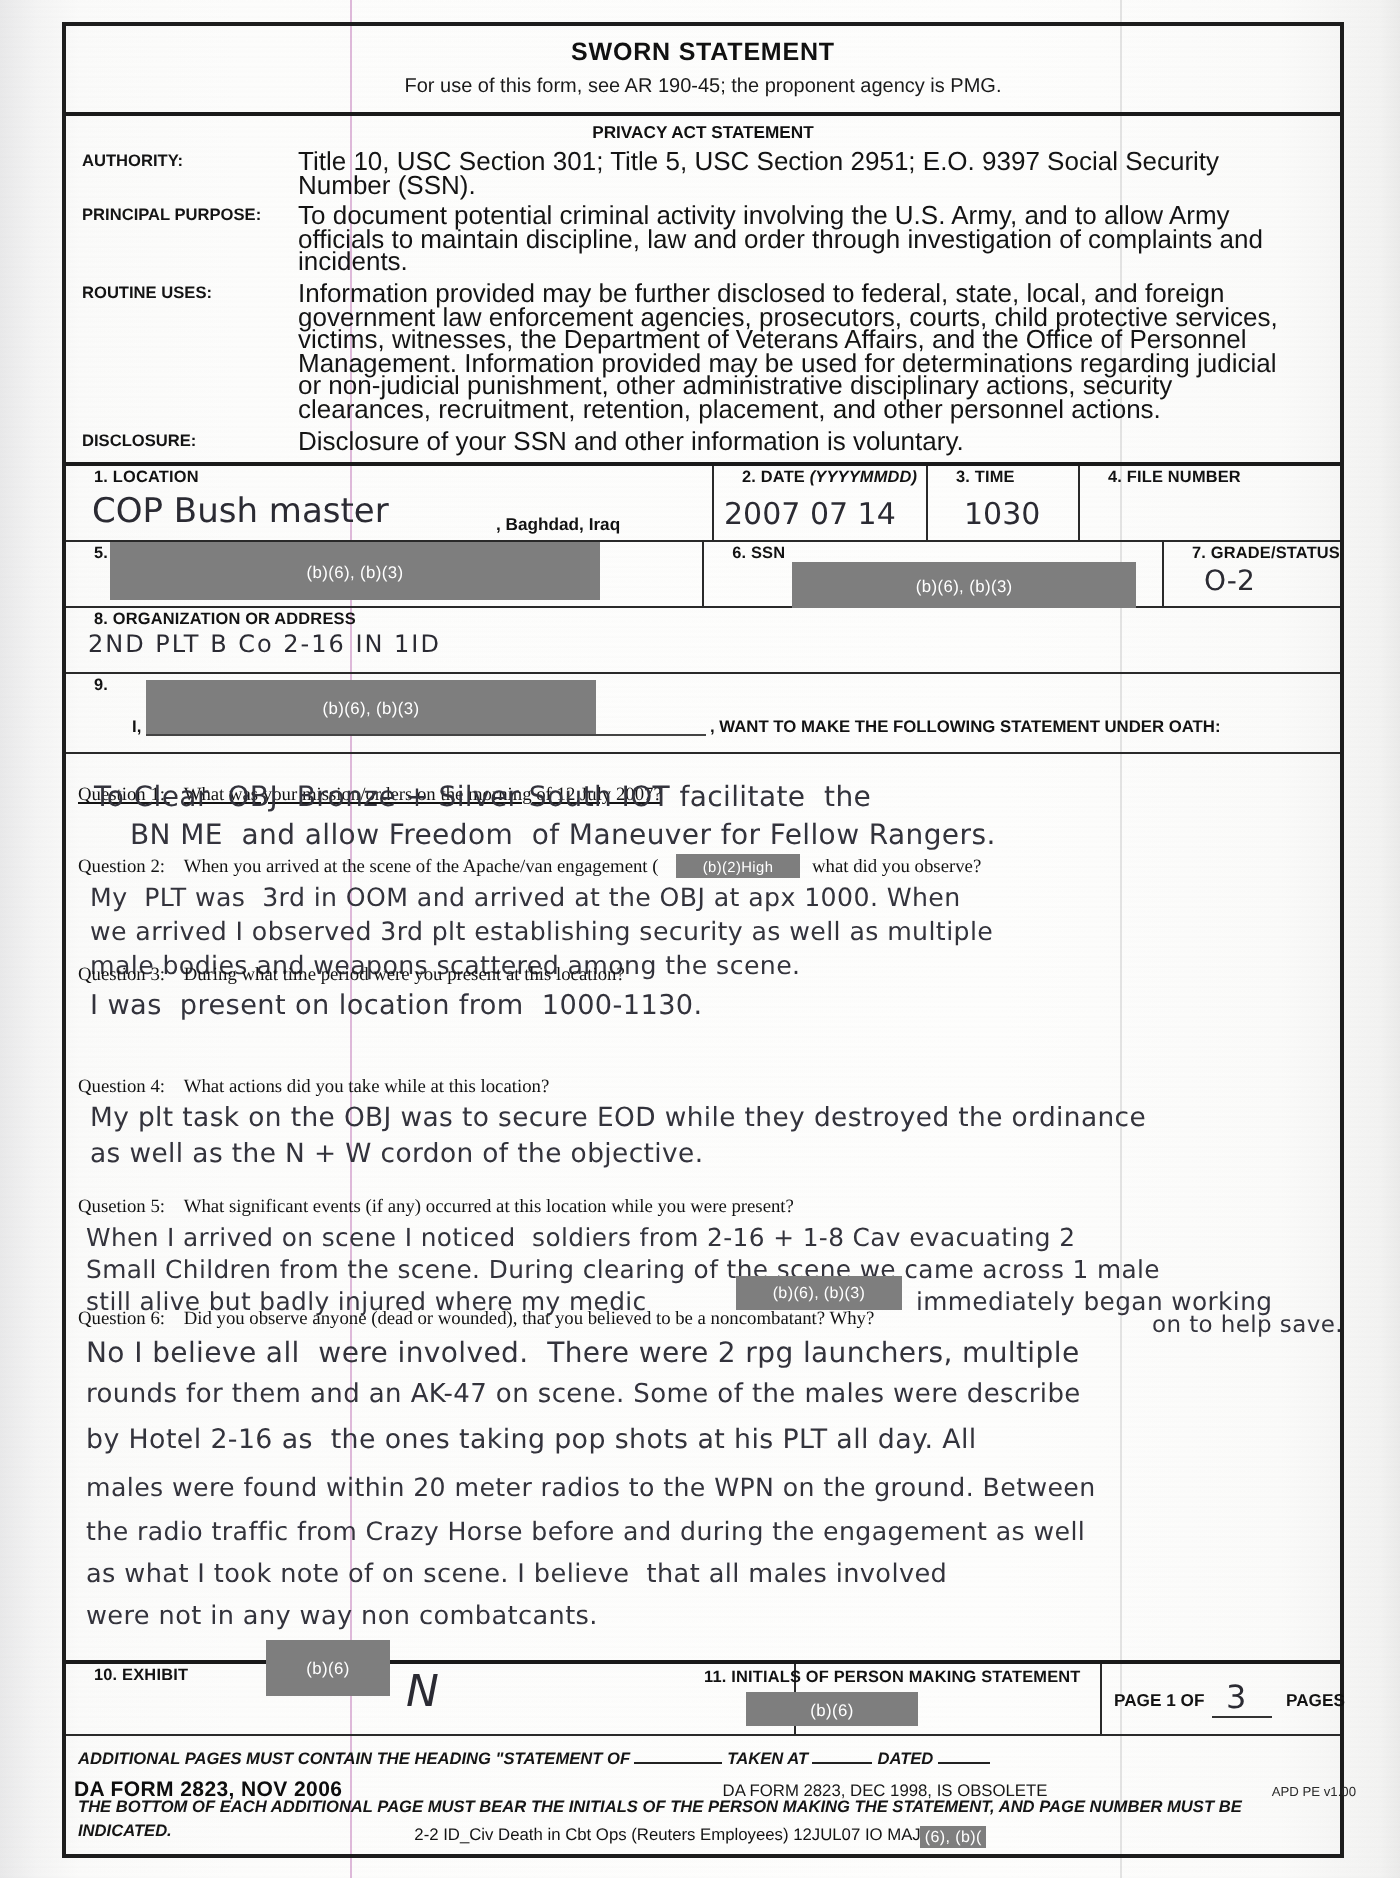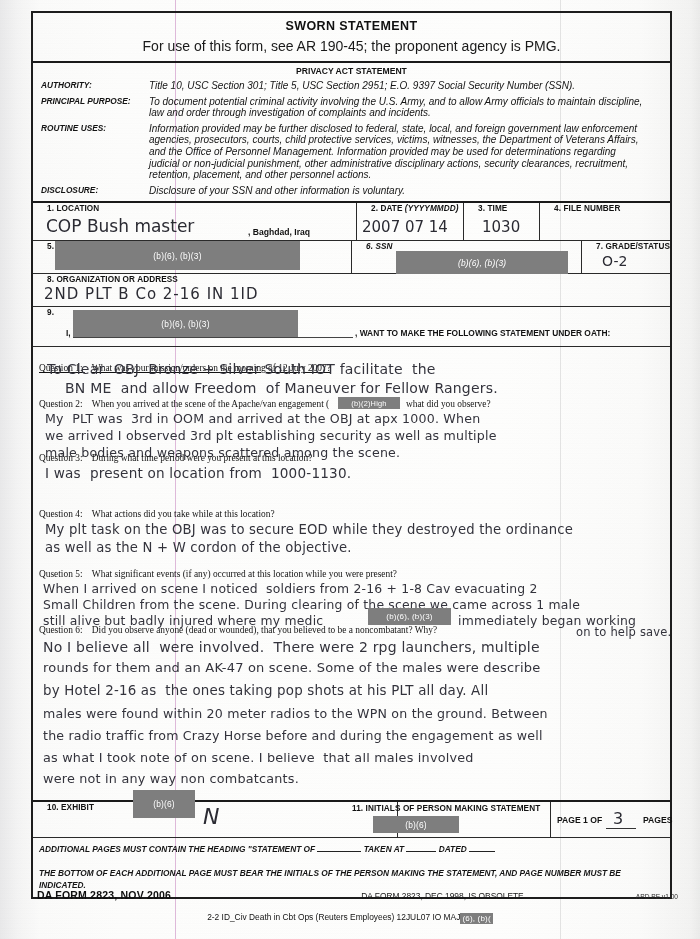--- a/index.html
+++ b/index.html
@@ -58,35 +58,35 @@
   }
   .rowline { border-top: 1.5px solid #2a2a2a; }
   .thick   { border-top: 2px solid #1a1a1a; }
 
   
   #title-block { padding: 6px 0 7px 0; text-align: center; }
   #doc-title {
     font-size: 12.5px; font-weight: bold; letter-spacing: .4px; color: #111;
   }
   #doc-subtitle {
-    font-size: 14px; color: #1a1a1a; margin-top: 5px;
+    font-size: 10px; color: #1a1a1a; margin-top: 5px;
   }
 
   
   #privacy-head {
     text-align: center; font-size: 8.6px; font-weight: bold;
     padding: 3px 0 4px 0; color: #111;
   }
-  .pa-row { display: flex; padding: 0 0 4px 0; font-style: italic; }
+  .pa-row { display: flex; padding: 0 0 4px 0; }
   .pa-label {
     width: 108px; flex: none; padding-left: 8px;
     font-size: 8.3px; font-weight: bold; color: #141414; line-height: 11.5px;
   }
   .pa-body {
-    font-size: 10px; color: #141414; line-height: 11.6px; padding-right: 24px;
+    font-size: 13px; color: #141414; line-height: 11.6px; padding-right: 24px;
   }
 
   
   .frow { display: flex; }
   .cell { position: relative; box-sizing: border-box; }
   .vline { border-left: 1.5px solid #2a2a2a; }
   .flabel {
     font-size: 8.2px; font-weight: bold; color: #121212;
     padding: 1px 0 0 14px; letter-spacing: .1px; white-space: nowrap;
   }
@@ -217,34 +217,34 @@
       <div class="flabel">4. FILE NUMBER</div>
       <span class="hand" style="position:absolute;left:8px;top:15px;"></span>
     </div>
   </div>
 
   <div class="frow rowline">
     <div class="cell" style="width:321px;height:32px;">
       <div class="flabel">5. LAST NAME, FIRST NAME, MIDDLE NAME</div>
       <span class="redact" style="position:absolute;left:22px;top:0px;width:245px;height:29px;">(b)(6), (b)(3)</span>
     </div>
-    <div class="cell vline" style="width:232px;height:32px;font-style:italic;">
+    <div class="cell vline" style="width:232px;height:32px;">
       <div class="flabel">6. SSN</div>
       <span class="redact" style="position:absolute;left:44px;top:10px;width:172px;height:23px;">(b)(6), (b)(3)</span>
     </div>
     <div class="cell vline" style="flex:1;height:32px;">
       <div class="flabel">7. GRADE/STATUS</div>
       <span class="hand" style="position:absolute;left:20px;top:12px;font-size:14px;">O-2</span>
     </div>
   </div>
 
   <div class="frow rowline">
     <div class="cell" style="flex:1;height:32px;">
       <div class="flabel">8. ORGANIZATION OR ADDRESS</div>
-      <span class="hand" style="position:absolute;left:11px;top:11px;font-size:15px;letter-spacing:1px;">2ND  PLT  B Co  2-16 IN      1ID</span>
+      <span class="hand" style="position:absolute;left:11px;top:11px;font-size:12px;letter-spacing:1px;">2ND  PLT  B Co  2-16 IN      1ID</span>
     </div>
   </div>
 
   <div class="frow rowline">
     <div class="cell" style="flex:1;height:39px;">
       <div class="flabel">9.</div>
       <span style="position:absolute;left:33px;top:21px;font-size:8.4px;font-weight:bold;color:#121212;">I,</span>
       <span class="redact" style="position:absolute;left:40px;top:3px;width:225px;height:28px;">(b)(6), (b)(3)</span>
       <span style="position:absolute;left:40px;top:30px;width:280px;border-bottom:1px solid #444;"></span>
       <span style="position:absolute;left:322px;top:21px;font-size:8.4px;font-weight:bold;color:#121212;white-space:nowrap;">, WANT TO MAKE THE FOLLOWING STATEMENT UNDER OATH:</span>

